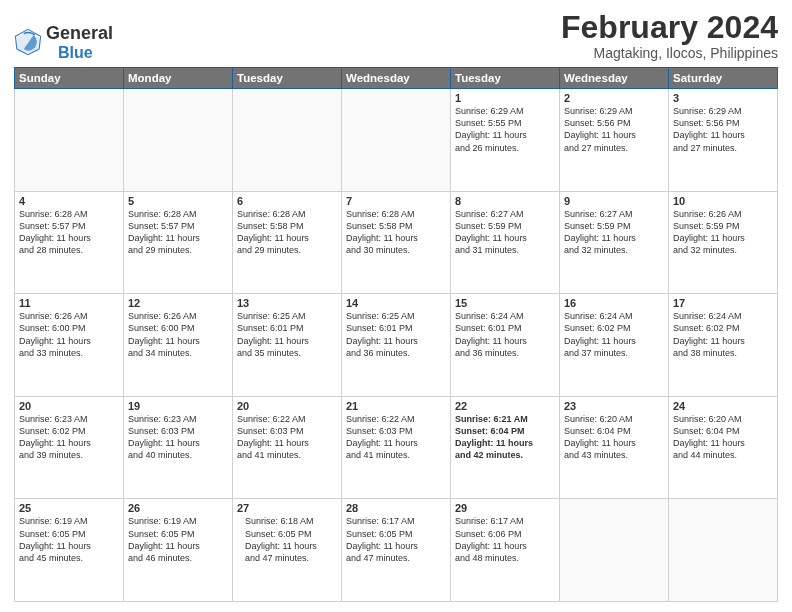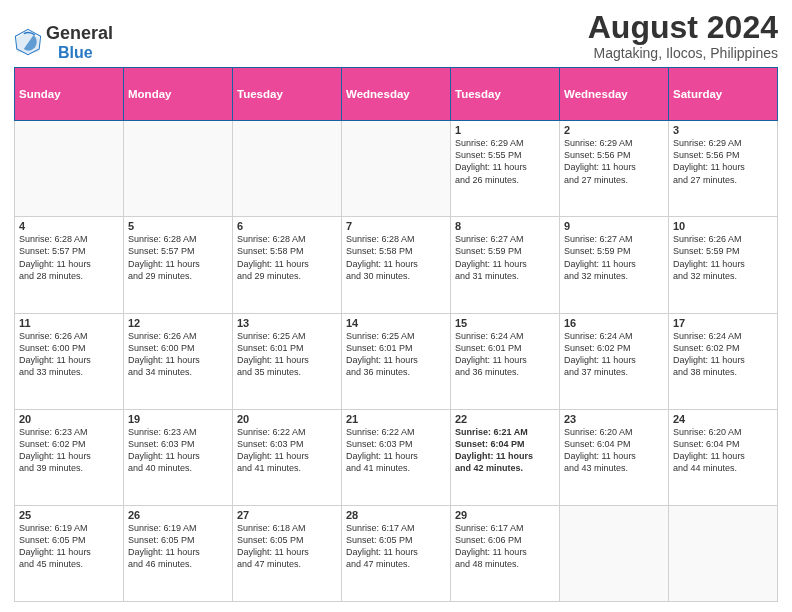--- a/index.html
+++ b/index.html
@@ -63,25 +63,25 @@
       color: #555;
     }
     .calendar {
       flex: 1;
       border: 1px solid #ccc;
       border-collapse: collapse;
       width: 100%;
       table-layout: fixed;
     }
     .calendar th {
-      background-color: #ec4899;
+      background-color: #737373;
       color: #fff;
       font-size: 11.5px;
       font-weight: bold;
-      padding: 20px 4px;
+      padding: 4px 4px;
       text-align: left;
       border: 1px solid #1a5fa0;
     }
     .calendar td {
       border: 1px solid #d0d0d0;
       vertical-align: top;
       padding: 3px 4px;
       font-size: 9.5px;
       color: #333;
       width: calc(100% / 7);
@@ -117,21 +117,21 @@
         <polygon points="20,2 38,12 36,30 20,38 4,30 2,12" fill="none" stroke="#2979c5" stroke-width="1.5"></polygon>
         <path d="M28 10 Q36 18 30 28 Q22 36 14 30" fill="#2979c5" opacity="0.7"></path>
         <path d="M14 8 Q22 4 30 10" fill="none" stroke="#2979c5" stroke-width="2"></path>
       </svg>
       <div class="logo-text">
         <span class="logo-general">General</span>
         <span class="logo-blue">Blue</span>
       </div>
     </div>
     <div class="title-block">
-      <div class="main-title">August 2024</div>
+      <div class="main-title">February 2024</div>
       <div class="subtitle">Magtaking, Ilocos, Philippines</div>
     </div>
   </div>
 
   <table class="calendar">
     <thead>
       <tr>
 
       <th>Sunday</th>
           <th>Monday</th>
@@ -333,21 +333,21 @@
           </td>
           <td>
             <span class="day-number">26</span>
             <div class="day-info" style="white-space: pre-line;">Sunrise: 6:19 AM
 Sunset: 6:05 PM
 Daylight: 11 hours
 and 46 minutes.</div>
           </td>
           <td>
             <span class="day-number">27</span>
-            <div class="day-info" style="white-space: pre-line;">Sunrise: 6:18 AM
+            <div class="day-info" style="white-space: pre-line; margin-left: 8px;">Sunrise: 6:18 AM
 Sunset: 6:05 PM
 Daylight: 11 hours
 and 47 minutes.</div>
           </td>
           <td>
             <span class="day-number">28</span>
             <div class="day-info" style="white-space: pre-line;">Sunrise: 6:17 AM
 Sunset: 6:05 PM
 Daylight: 11 hours
 and 47 minutes.</div>

